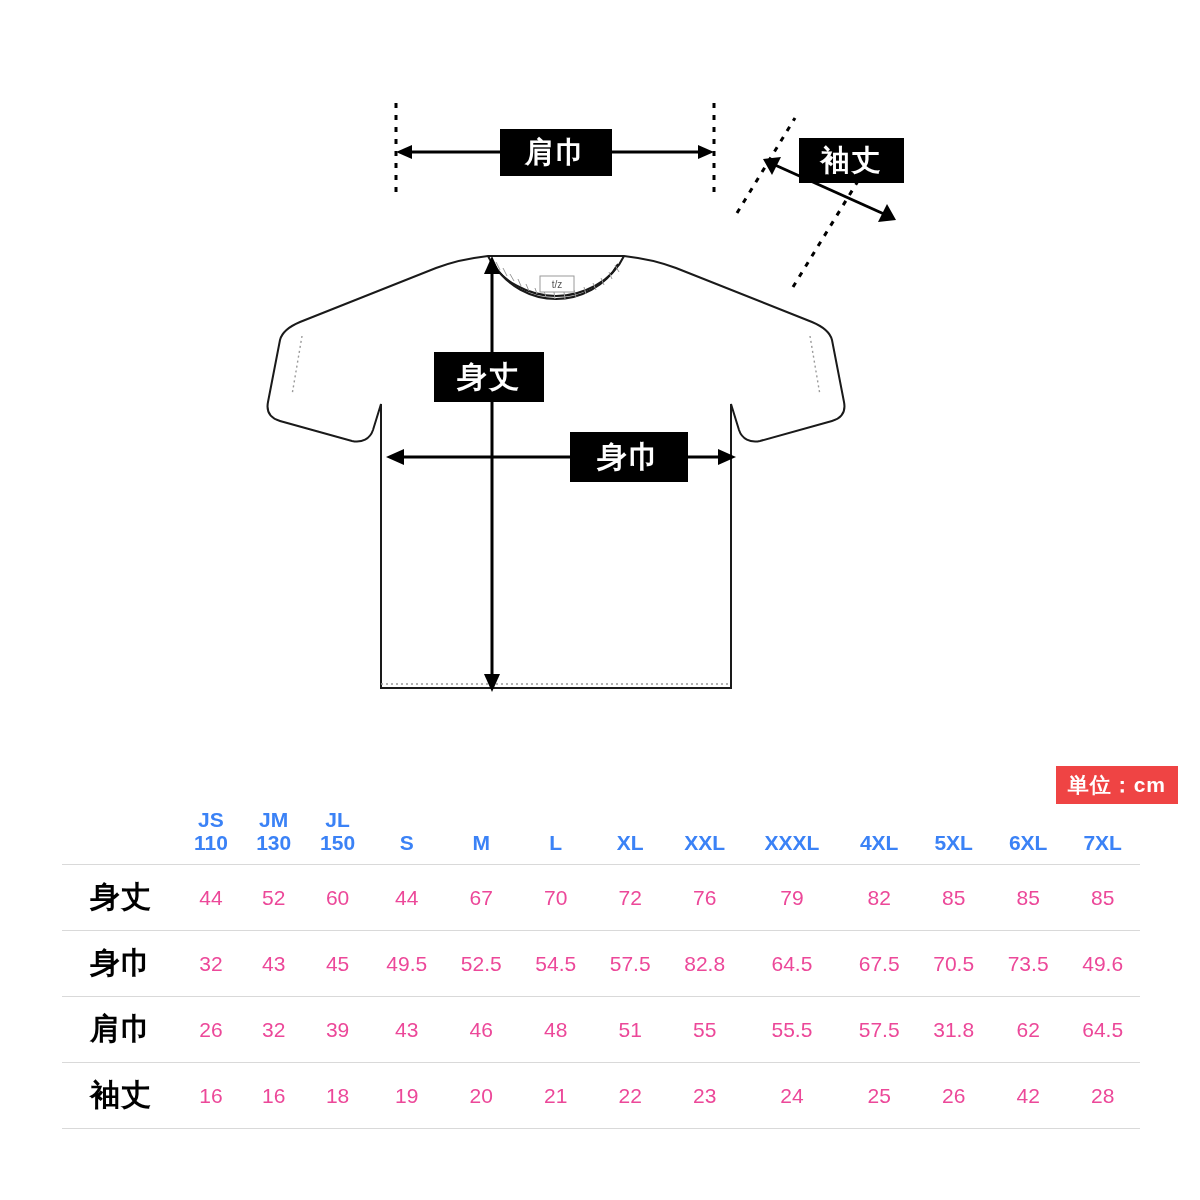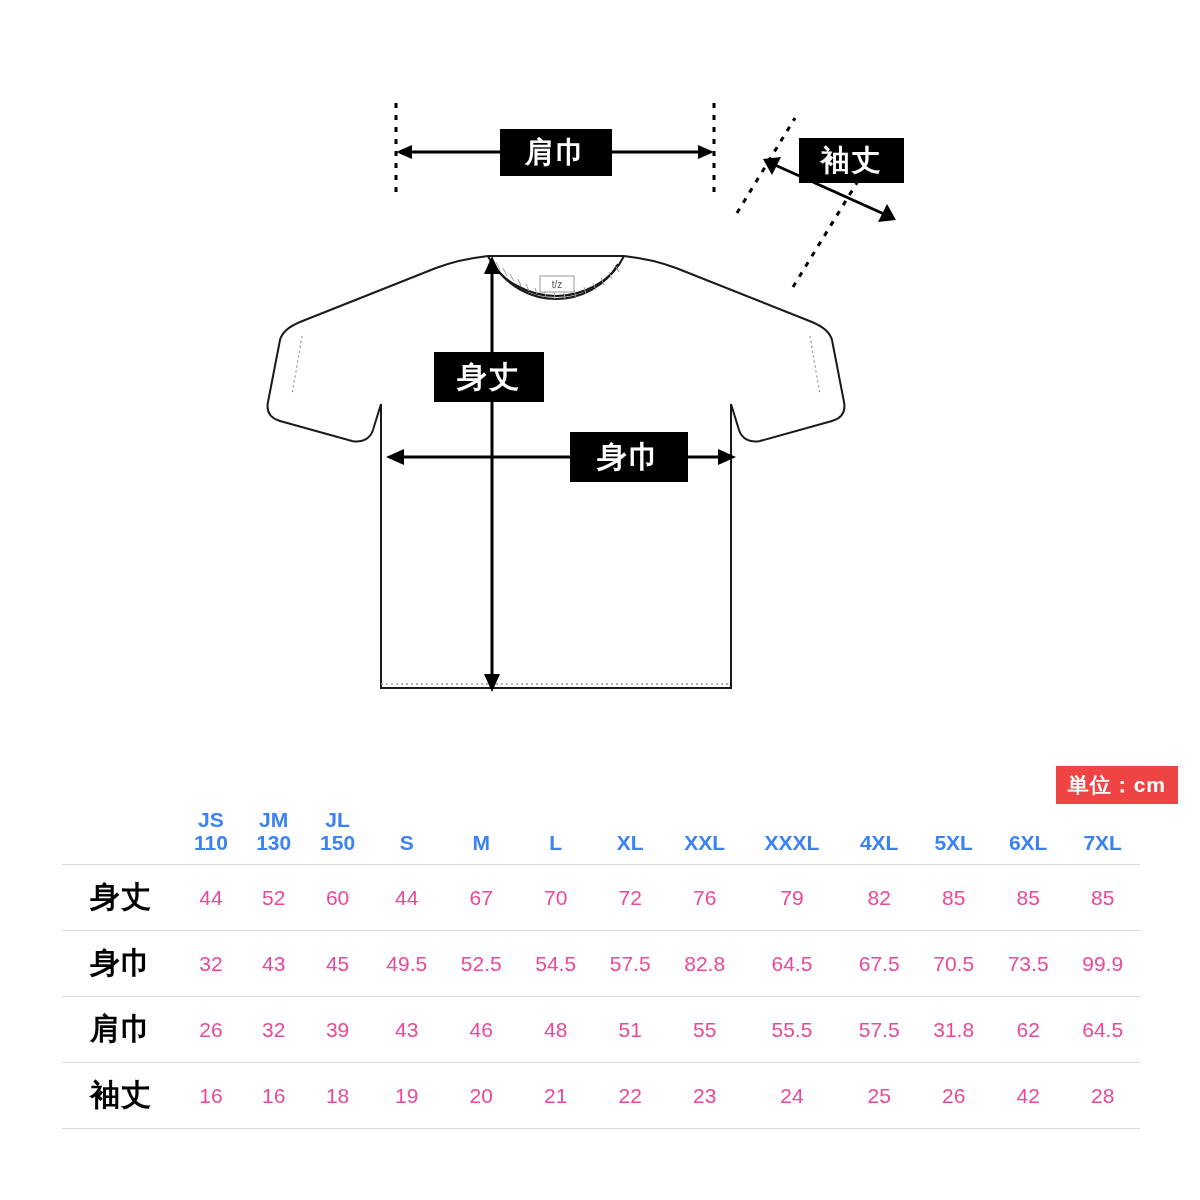--- a/index.html
+++ b/index.html
@@ -314,21 +314,21 @@
       <td>45</td>
       <td>49.5</td>
       <td>52.5</td>
       <td>54.5</td>
       <td>57.5</td>
       <td>82.8</td>
       <td>64.5</td>
       <td>67.5</td>
       <td>70.5</td>
       <td>73.5</td>
-      <td>99.9</td>
+      <td>49.6</td>
     </tr>
     <tr>
       <th>肩巾</th>
       <td>26</td>
       <td>32</td>
       <td>39</td>
       <td>43</td>
       <td>46</td>
       <td>48</td>
       <td>51</td>

